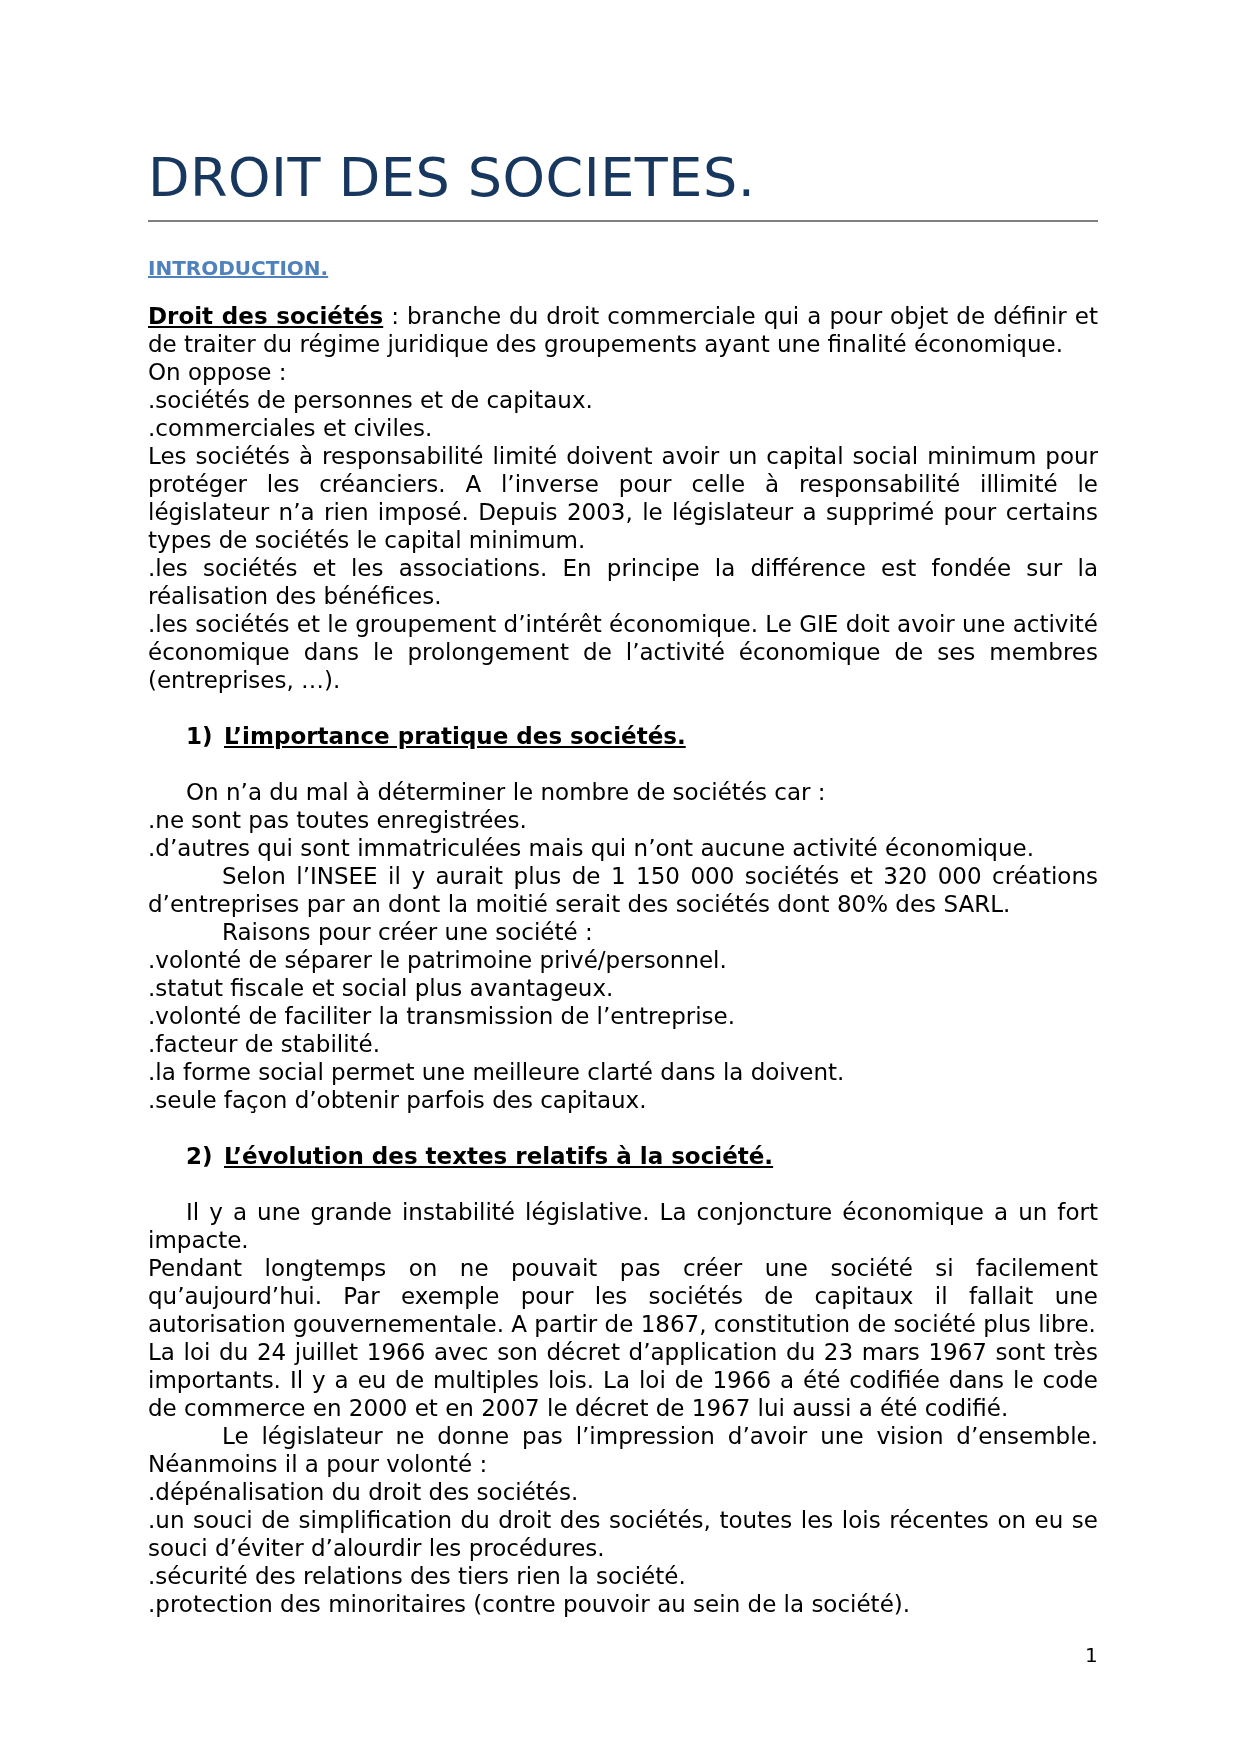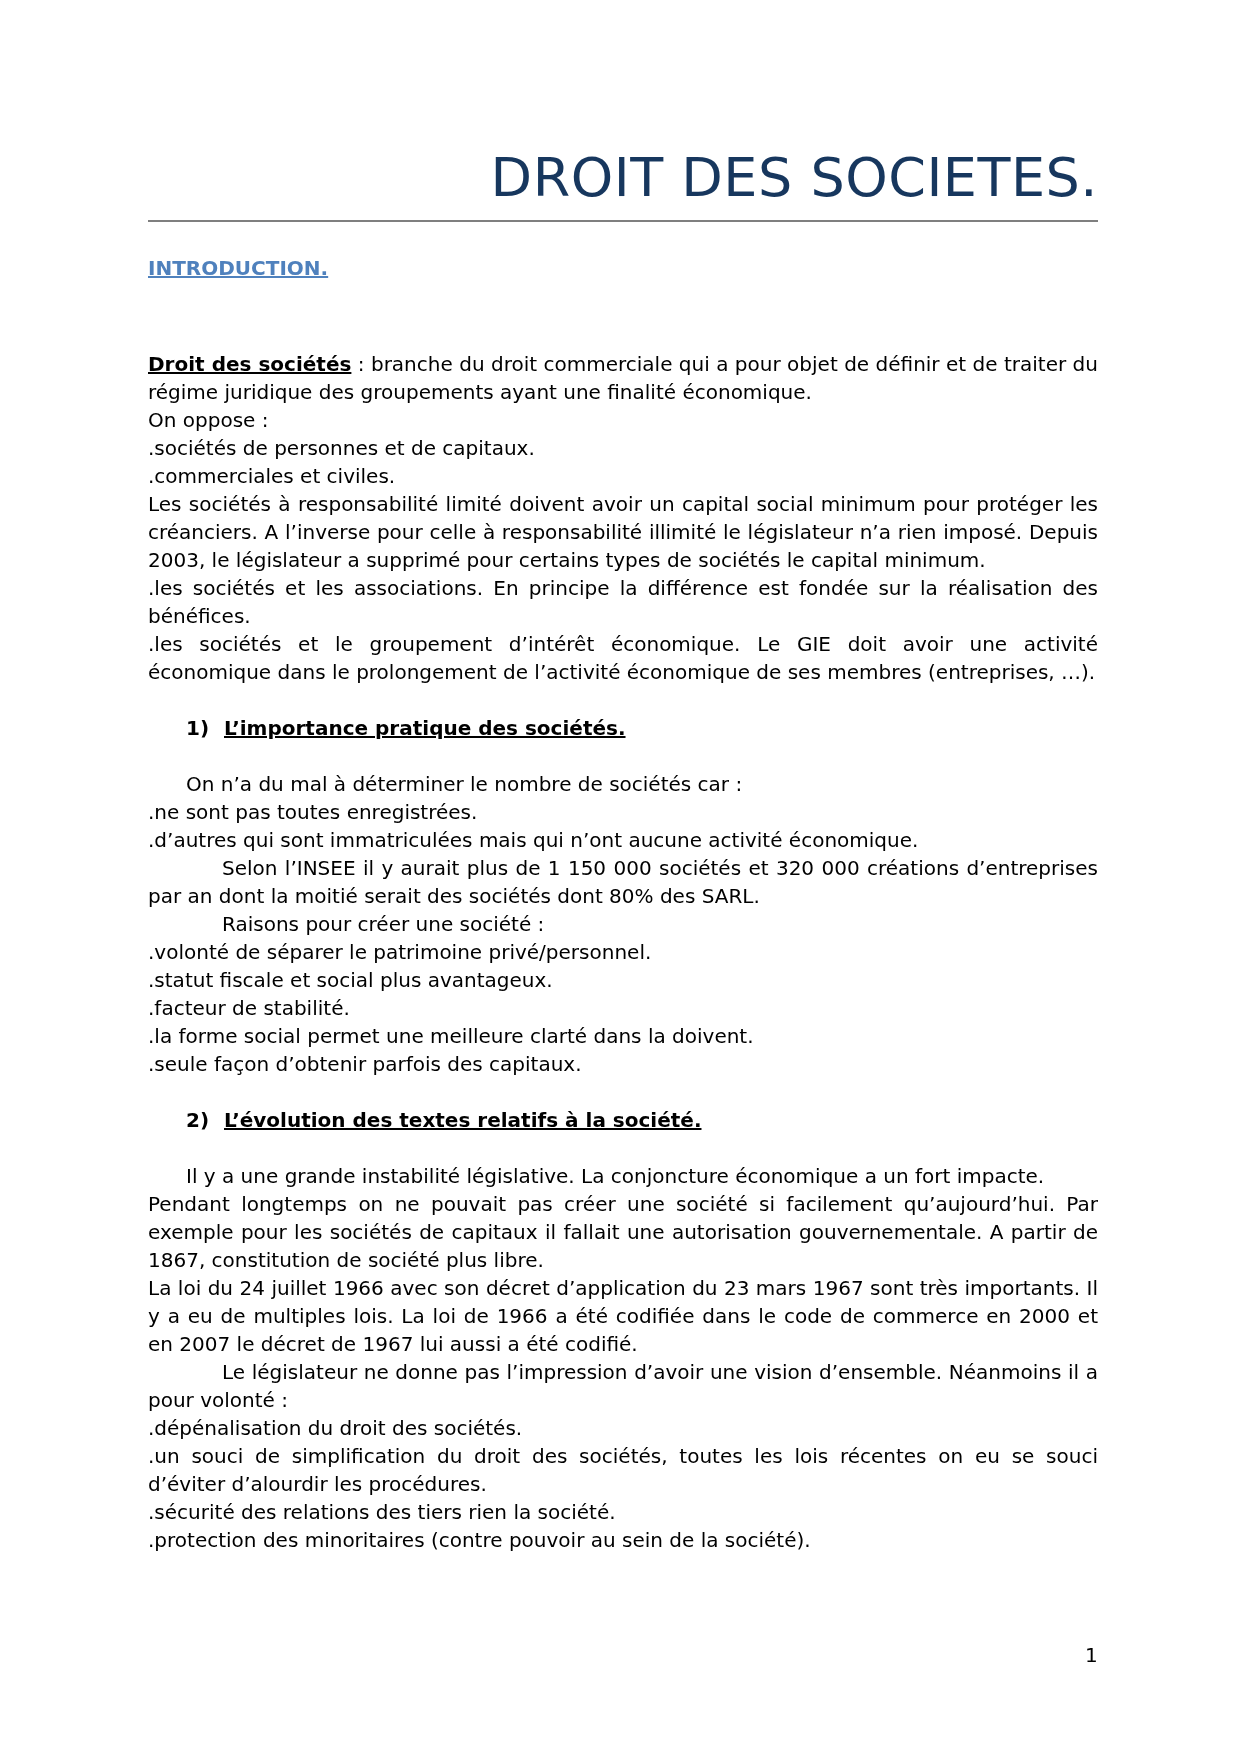--- a/index.html
+++ b/index.html
@@ -1,24 +1,24 @@
 <!DOCTYPE html>
 <html><head>
 <meta charset="utf-8">
 <style>
   html, body { margin: 0; padding: 0; background: #ffffff; }
   body { width: 1240px; height: 1755px; position: relative; overflow: hidden;
          font-family: "DejaVu Sans", sans-serif; color: #000; }
   .page { position: absolute; left: 148px; top: 0; width: 950px; }
-  .title { position: absolute; left: 0; top: 146px; width: 950px; text-align: right;
+  .title { position: absolute; left: 0; top: 146px; width: 950px; text-align: left;
            font-size: 54px; color: #17375e; letter-spacing: 0.5px; line-height: 64px; }
   .title-rule { position: absolute; left: 0; top: 220px; width: 950px; height: 2px; background: #7f7f7f; }
   .intro-heading { position: absolute; left: 0; top: 252px; font-size: 20px; font-weight: bold;
                    color: #4f81bd; text-decoration: underline; line-height: 32px; }
-  .body { position: absolute; left: 0; width: 950px; font-size: 20px; line-height: 28px; margin-top: 48px; }
+  .body { position: absolute; left: 0; width: 950px; font-size: 23px; line-height: 28px; }
   .p { margin: 0; text-align: justify; }
   .last-left { text-align-last: left; }
   .indent1 { text-indent: 38px; }
   .indent2 { text-indent: 74px; }
   .term { font-weight: bold; text-decoration: underline; }
   .section-heading { font-weight: bold; margin: 0 0 0 38px; }
   .section-heading .num { display: inline-block; width: 38px; }
   .section-heading .txt { text-decoration: underline; }
   .gap { height: 28px; }
   .page-number { position: absolute; left: 1085px; top: 1641px; font-size: 20px; line-height: 28px; }
@@ -43,20 +43,21 @@
     <div class="gap"></div>
     <p class="section-heading"><span class="num">1)</span><span class="txt">L’importance pratique des sociétés.</span></p>
     <div class="gap"></div>
     <p class="p indent1">On n’a du mal à déterminer le nombre de sociétés car :</p>
     <p class="p">.ne sont pas toutes enregistrées.</p>
     <p class="p">.d’autres qui sont immatriculées mais qui n’ont aucune activité économique.</p>
     <p class="p indent2">Selon l’INSEE il y aurait plus de 1 150 000 sociétés et 320 000 créations d’entreprises par an dont la moitié serait des sociétés dont 80% des SARL.</p>
     <p class="p indent2">Raisons pour créer une société :</p>
     <p class="p">.volonté de séparer le patrimoine privé/personnel.</p>
     <p class="p">.statut fiscale et social plus avantageux.</p>
+    <p class="p">.volonté de faciliter la transmission de l’entreprise.</p>
     <p class="p">.facteur de stabilité.</p>
     <p class="p">.la forme social permet une meilleure clarté dans la doivent.</p>
     <p class="p">.seule façon d’obtenir parfois des capitaux.</p>
 
     <div class="gap"></div>
     <p class="section-heading"><span class="num">2)</span><span class="txt">L’évolution des textes relatifs à la société.</span></p>
     <div class="gap"></div>
     <p class="p indent1 last-left">Il y a une grande instabilité législative. La conjoncture économique a un fort impacte.</p>
     <p class="p">Pendant longtemps on ne pouvait pas créer une société si facilement qu’aujourd’hui. Par exemple pour les sociétés de capitaux il fallait une autorisation gouvernementale. A partir de 1867, constitution de société plus libre.</p>
     <p class="p">La loi du 24 juillet 1966 avec son décret d’application du 23 mars 1967 sont très importants. Il y a eu de multiples lois. La loi de 1966 a été codifiée dans le code de commerce  en 2000 et en 2007 le décret de 1967 lui aussi a été codifié.</p>

